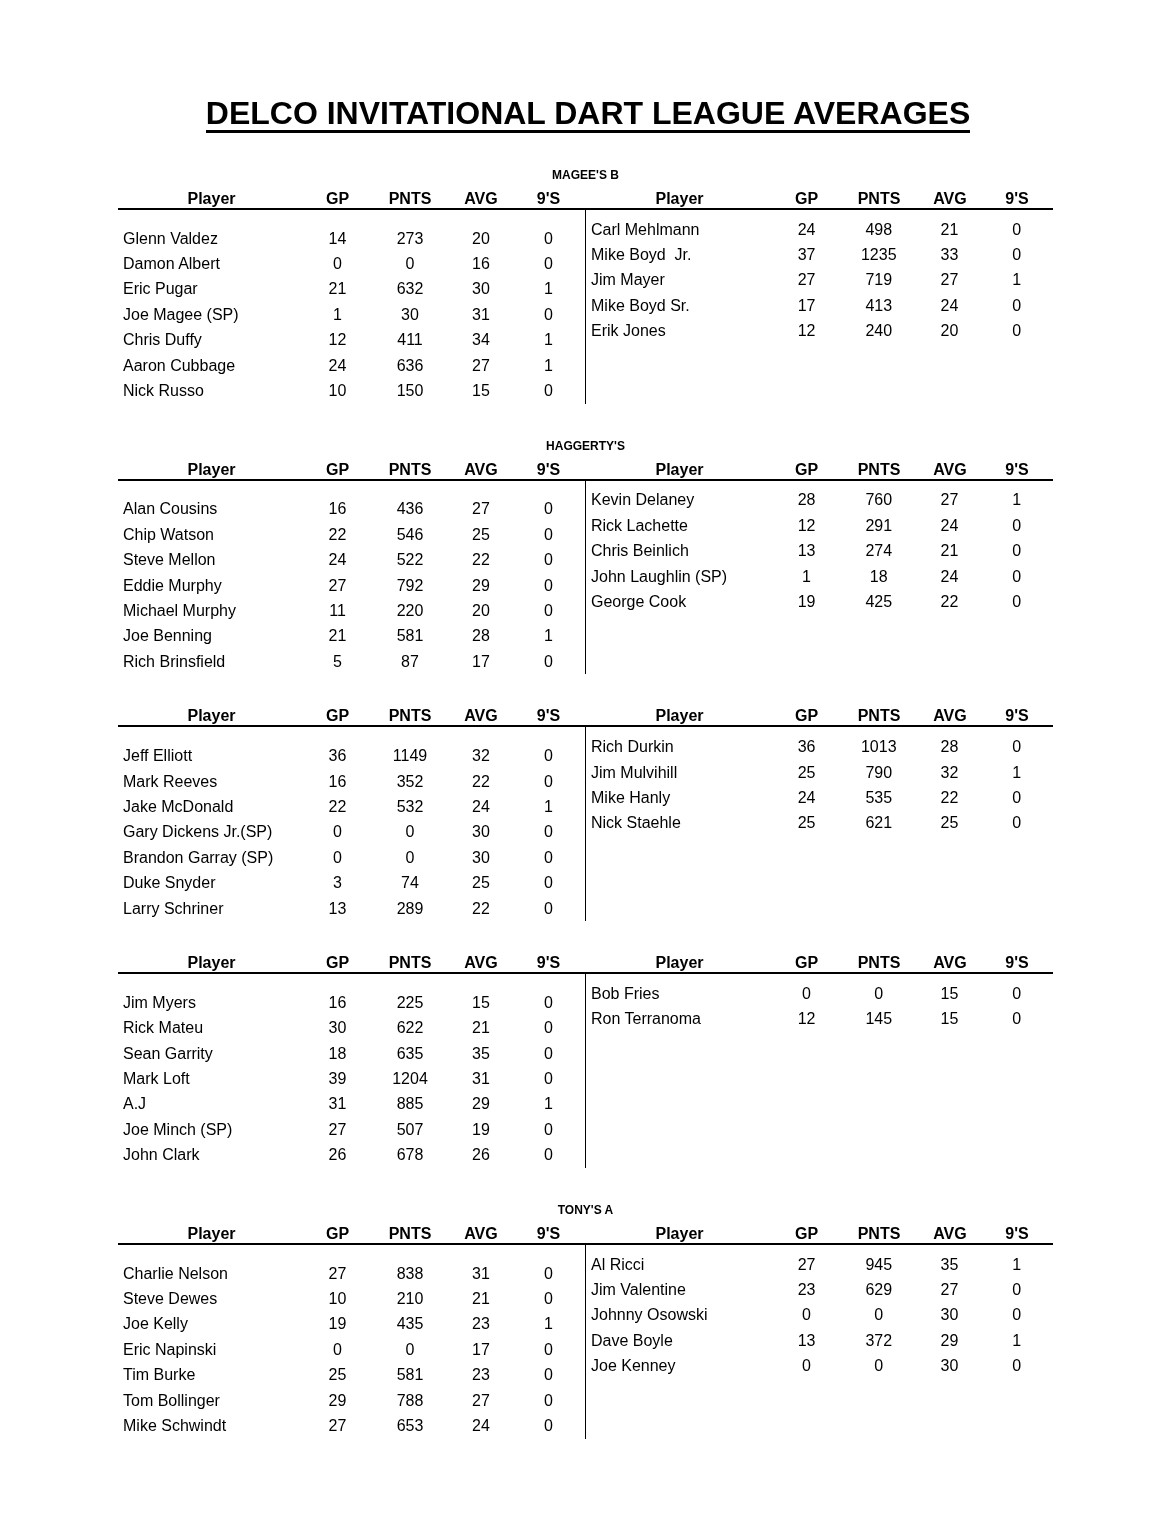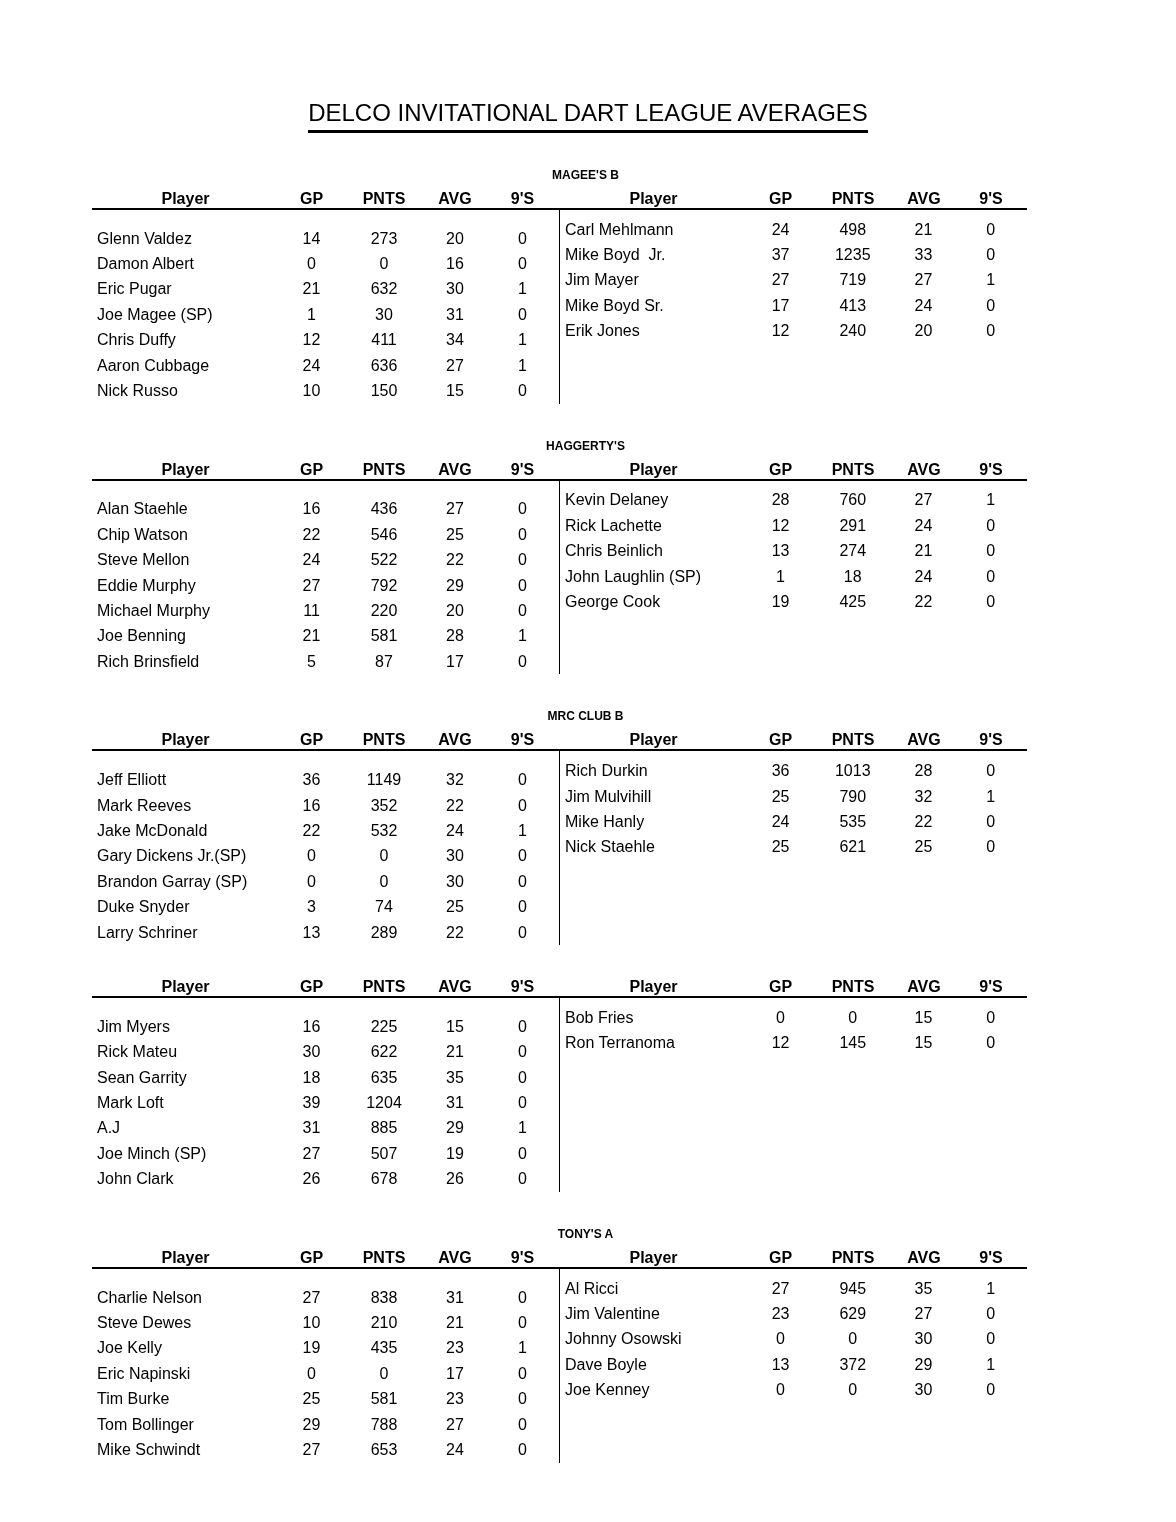--- a/index.html
+++ b/index.html
@@ -9,22 +9,22 @@
     height: 1522px;
     background: #ffffff;
     color: #000000;
     font-family: "Liberation Sans", sans-serif;
     overflow: hidden;
     box-sizing: border-box;
     padding-top: 97px;
   }
   .main-title {
     text-align: center;
-    font-size: 24px;
-    font-weight: normal;
+    font-size: 32px;
+    font-weight: bold;
     line-height: 32px;
     margin: 0;
   }
   .main-title .underlined {
     display: inline-block;
     border-bottom: 3px solid #000;
     padding-bottom: 1px;
   }
   .subtitle {
     text-align: center;
@@ -37,21 +37,21 @@
   .sections { margin-top: 21px; }
   .section { margin-top: 33px; }
   .section-title {
     width: 935px;
     margin-left: 118px;
     text-align: center;
     font-weight: bold;
     font-size: 12px;
     line-height: 18px;
   }
-  .tbl { width: 935px; margin-left: 92px; }
+  .tbl { width: 935px; margin-left: 118px; }
   .hdr {
     display: flex;
     font-weight: bold;
     font-size: 16px;
     line-height: 18px;
     margin-top: 6px;
   }
   .hhalf { display: flex; }
   .hhalf.left  { width: 467px; }
   .hhalf.right { width: 468px; }
@@ -223,21 +223,21 @@
           <span class="c-name">Player</span>
           <span class="c-gp">GP</span>
           <span class="c-pnts">PNTS</span>
           <span class="c-avg">AVG</span>
           <span class="c-9s">9'S</span>
         </div>
       </div>
       <div class="body">
         <div class="half left">
   <div class="row">
-    <span class="c-name">Alan Staehle</span>
+    <span class="c-name">Alan Cousins</span>
     <span class="c-gp">16</span>
     <span class="c-pnts">436</span>
     <span class="c-avg">27</span>
     <span class="c-9s">0</span>
   </div>
 
   <div class="row">
     <span class="c-name">Chip Watson</span>
     <span class="c-gp">22</span>
     <span class="c-pnts">546</span>
@@ -324,21 +324,20 @@
     <span class="c-pnts">425</span>
     <span class="c-avg">22</span>
     <span class="c-9s">0</span>
   </div>
 </div>
       </div>
     </div>
   </div>
 
   <div class="section">
-    <div class="section-title">MRC CLUB B</div>
     <div class="tbl">
       <div class="hdr">
         <div class="hhalf left">
           <span class="c-name">Player</span>
           <span class="c-gp">GP</span>
           <span class="c-pnts">PNTS</span>
           <span class="c-avg">AVG</span>
           <span class="c-9s">9'S</span>
         </div>
         <div class="hhalf right">

